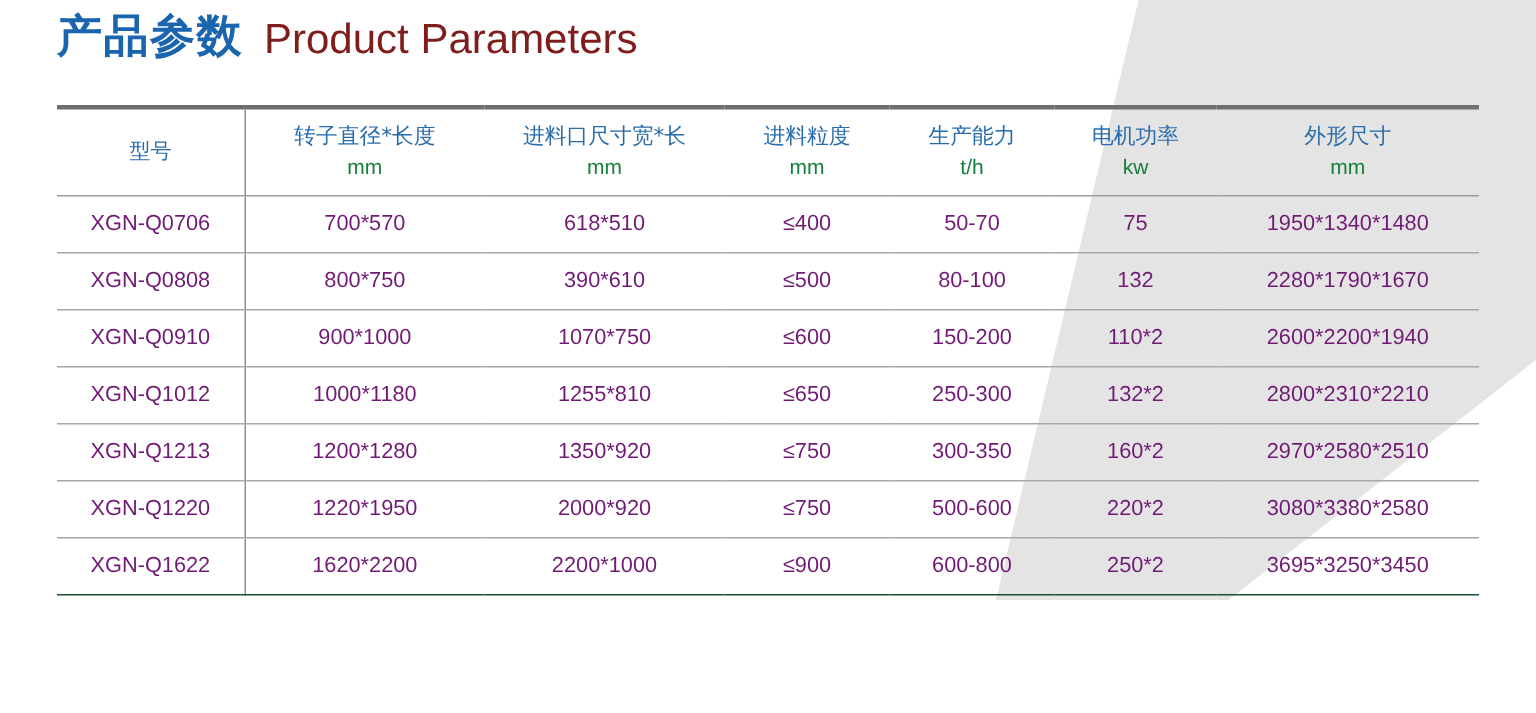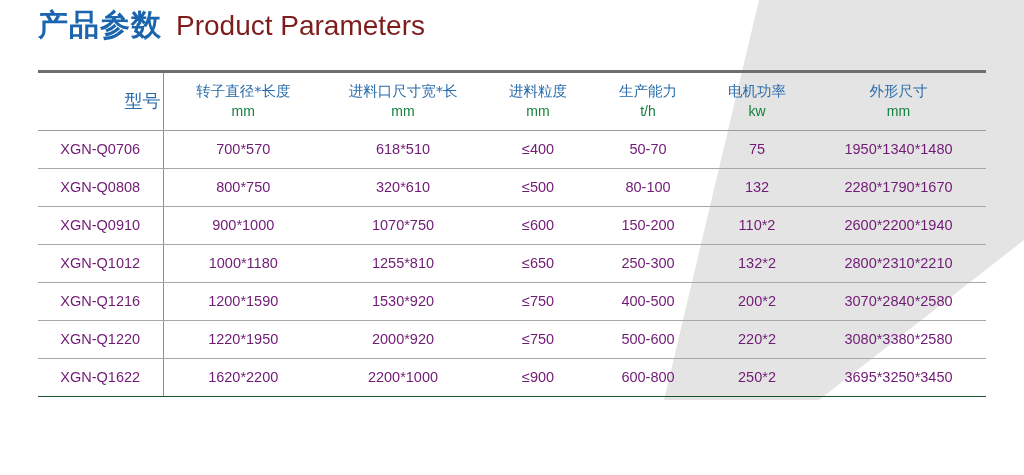--- a/index.html
+++ b/index.html
@@ -108,25 +108,24 @@
   }
   .hdr-unit {
     font-family: "Liberation Sans", sans-serif;
     font-size: 14px;
     color: #15803d;
     line-height: 1.35;
     display: block;
   }
   .hdr-single {
     font-family: "DejaVu Sans", "Liberation Sans", sans-serif;
-    font-size: 18px;
+    font-size: 14px;
     color: #2a6cab;
     line-height: 1.35;
     display: block;
-    text-align: right;
   }
   table.spec tbody td {
     border-bottom: 1px solid #a8a8a8;
     padding: 10px 2px 11px 2px;
     text-align: center;
     color: #701a75;
     font-family: "Liberation Sans", sans-serif;
     font-size: 14.5px;
     background: transparent;
   }
@@ -213,21 +212,21 @@
               <td>700*570</td>
               <td>618*510</td>
               <td class="le">≤400</td>
               <td>50-70</td>
               <td>75</td>
               <td>1950*1340*1480</td>
             </tr>
             <tr>
               <td class="col-model">XGN-Q0808</td>
               <td>800*750</td>
-              <td>320*610</td>
+              <td>390*610</td>
               <td class="le">≤500</td>
               <td>80-100</td>
               <td>132</td>
               <td>2280*1790*1670</td>
             </tr>
             <tr>
               <td class="col-model">XGN-Q0910</td>
               <td>900*1000</td>
               <td>1070*750</td>
               <td class="le">≤600</td>
@@ -238,27 +237,27 @@
             <tr>
               <td class="col-model">XGN-Q1012</td>
               <td>1000*1180</td>
               <td>1255*810</td>
               <td class="le">≤650</td>
               <td>250-300</td>
               <td>132*2</td>
               <td>2800*2310*2210</td>
             </tr>
             <tr>
-              <td class="col-model">XGN-Q1216</td>
-              <td>1200*1590</td>
-              <td>1530*920</td>
+              <td class="col-model">XGN-Q1213</td>
+              <td>1200*1280</td>
+              <td>1350*920</td>
               <td class="le">≤750</td>
-              <td>400-500</td>
-              <td>200*2</td>
-              <td>3070*2840*2580</td>
+              <td>300-350</td>
+              <td>160*2</td>
+              <td>2970*2580*2510</td>
             </tr>
             <tr>
               <td class="col-model">XGN-Q1220</td>
               <td>1220*1950</td>
               <td>2000*920</td>
               <td class="le">≤750</td>
               <td>500-600</td>
               <td>220*2</td>
               <td>3080*3380*2580</td>
             </tr>

